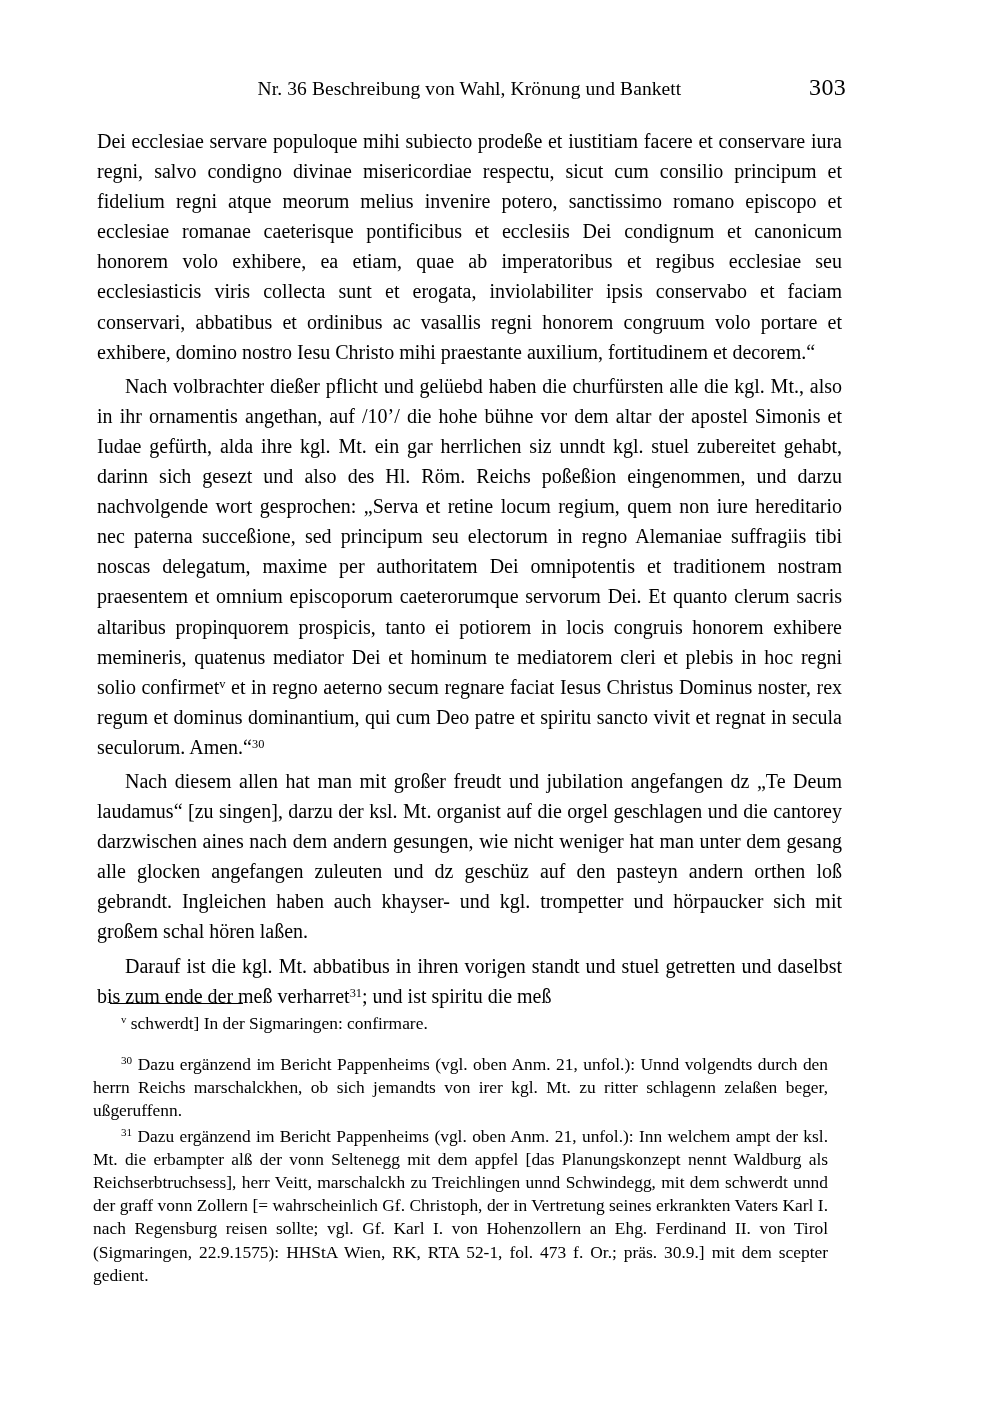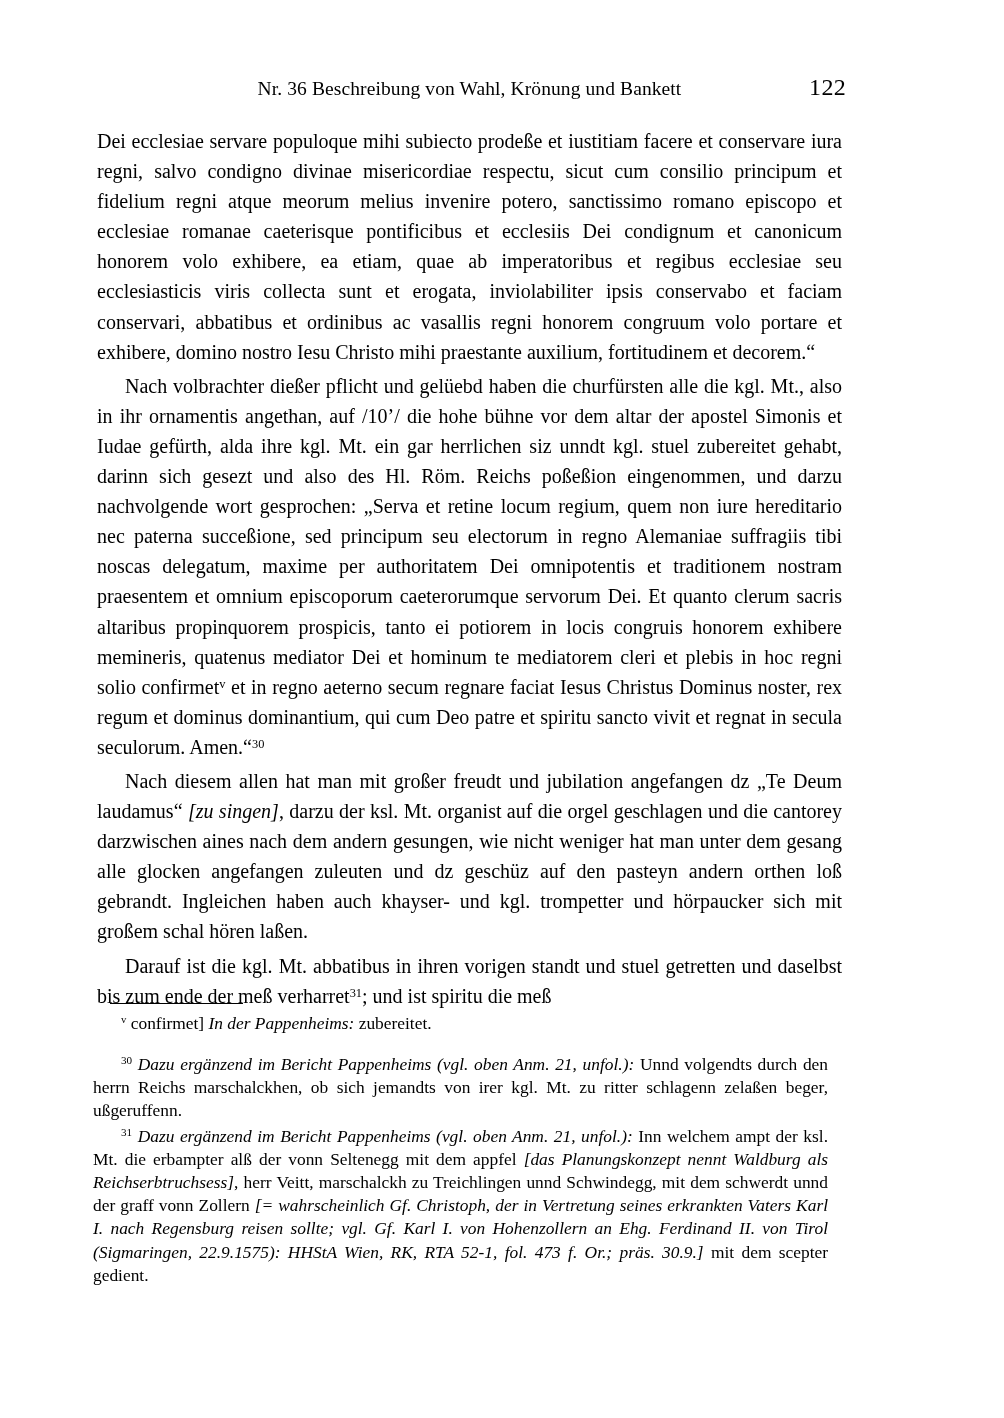--- a/index.html
+++ b/index.html
@@ -64,21 +64,20 @@
   }
   p.para:last-child {
     
   }
   sup {
     font-size: 0.62em;
     line-height: 0;
     vertical-align: 0.52em;
   }
   .ital {
-    font-style: italic;
   }
 
   
   .fn-rule {
     position: absolute;
     left: 110px;
     top: 1003px;
     width: 133px;
     height: 0;
     border-top: 1.3px solid #000000;
@@ -118,34 +117,34 @@
     vertical-align: 0.55em;
   }
 </style>
 </head>
 <body>
 
 <div class="page">
 
   <div class="header">
     <div class="header-title">Nr. 36 Beschreibung von Wahl, Krönung und Bankett</div>
-    <div class="header-folio">122</div>
+    <div class="header-folio">303</div>
   </div>
 
   <div class="body-block" id="body-block">
       <p class="para">Dei ecclesiae servare populoque mihi subiecto prodeße et iustitiam facere et conservare iura regni, salvo condigno divinae misericordiae respectu, sicut cum consilio principum et fidelium regni atque meorum melius invenire potero, sanctissimo romano episcopo et ecclesiae romanae caeterisque pontificibus et ecclesiis Dei condignum et canonicum honorem volo exhibere, ea etiam, quae ab imperatoribus et regibus ecclesiae seu ecclesiasticis viris collecta sunt et erogata, inviolabiliter ipsis conservabo et faciam conservari, abbatibus et ordinibus ac vasallis regni honorem congruum volo portare et exhibere, domino nostro Iesu Christo mihi praestante auxilium, fortitudinem et decorem.“</p>
       <p class="para indent"><span>Nach volbrachter dießer pflicht und gelüebd haben die churfürsten alle die kgl. Mt., also in ihr ornamentis angethan, auf /10’/ die hohe bühne vor dem altar der apostel Simonis et Iudae gefürth, alda ihre kgl. Mt. ein gar herrlichen siz unndt kgl. stuel zubereitet gehabt, darinn sich gesezt und also des Hl. Röm. Reichs poßeßion eingenommen, und darzu nachvolgende wort gesprochen: „Serva et retine locum regium, quem non iure hereditario nec paterna succeßione, sed principum seu electorum in regno Alemaniae suffragiis tibi noscas delegatum, maxime per authoritatem Dei omnipotentis et traditionem nostram praesentem et omnium episcoporum caeterorumque servorum Dei. Et quanto clerum sacris altaribus propinquorem prospicis, tanto ei potiorem in locis congruis honorem exhibere memineris, quatenus mediator Dei et hominum te mediatorem cleri et plebis in hoc regni solio confirmet</span><sup>v</sup><span> et in regno aeterno secum regnare faciat Iesus Christus Dominus noster, rex regum et dominus dominantium, qui cum Deo patre et spiritu sancto vivit et regnat in secula seculorum. Amen.“</span><sup>30</sup></p>
       <p class="para indent"><span>Nach diesem allen hat man mit großer freudt und jubilation angefangen dz „Te Deum laudamus“ </span><span class="ital">[zu singen]</span><span>, darzu der ksl. Mt. organist auf die orgel geschlagen und die cantorey darzwischen aines nach dem andern gesungen, wie nicht weniger hat man unter dem gesang alle glocken angefangen zuleuten und dz geschüz auf den pasteyn andern orthen loß gebrandt. Ingleichen haben auch khayser- und kgl. trompetter und hörpaucker sich mit großem schal hören laßen.</span></p>
       <p class="para indent"><span>Darauf ist die kgl. Mt. abbatibus in ihren vorigen standt und stuel getretten und daselbst bis zum ende der meß verharret</span><sup>31</sup><span>; und ist spiritu die meß</span></p>
     </div>
 
   <div class="fn-rule"></div>
 
   <div class="apparatus-var" id="apparatus-var">
-      <p><sup>v</sup><span> confirmet] </span><span class="ital">In der Pappenheims:</span><span> zubereitet.</span></p>
+      <p><sup>v</sup><span> schwerdt] </span><span class="ital">In der Sigmaringen:</span><span> confirmare.</span></p>
     </div>
 
   <div class="footnotes" id="footnotes">
       <p><sup>30</sup><span> </span><span class="ital">Dazu ergänzend im Bericht Pappenheims (vgl. oben Anm. 21, unfol.):</span><span> Unnd volgendts durch den herrn Reichs marschalckhen, ob sich jemandts von irer kgl. Mt. zu ritter schlagenn zelaßen beger, ußgeruffenn.</span></p>
       <p><sup>31</sup><span> </span><span class="ital">Dazu ergänzend im Bericht Pappenheims (vgl. oben Anm. 21, unfol.):</span><span> Inn welchem ampt der ksl. Mt. die erbampter alß der vonn Seltenegg mit dem appfel </span><span class="ital">[das Planungskonzept nennt Waldburg als Reichserbtruchsess]</span><span>, herr Veitt, marschalckh zu Treichlingen unnd Schwindegg, mit dem schwerdt unnd der graff vonn Zollern </span><span class="ital">[= wahrscheinlich Gf. Christoph, der in Vertretung seines erkrankten Vaters Karl I. nach Regensburg reisen sollte; vgl. Gf. Karl I. von Hohenzollern an Ehg. Ferdinand II. von Tirol (Sigmaringen, 22.9.1575): HHStA Wien, RK, RTA 52-1, fol. 473 f. Or.; präs. 30.9.]</span><span> mit dem scepter gedient.</span></p>
     </div>
 
 </div>
 
 </body></html>

